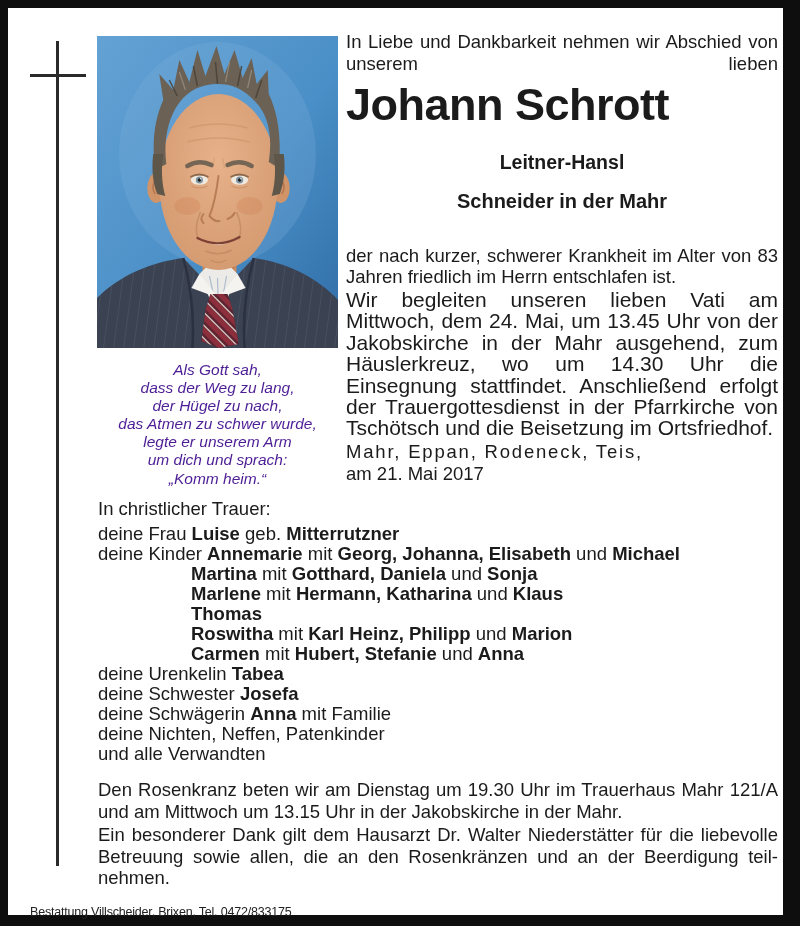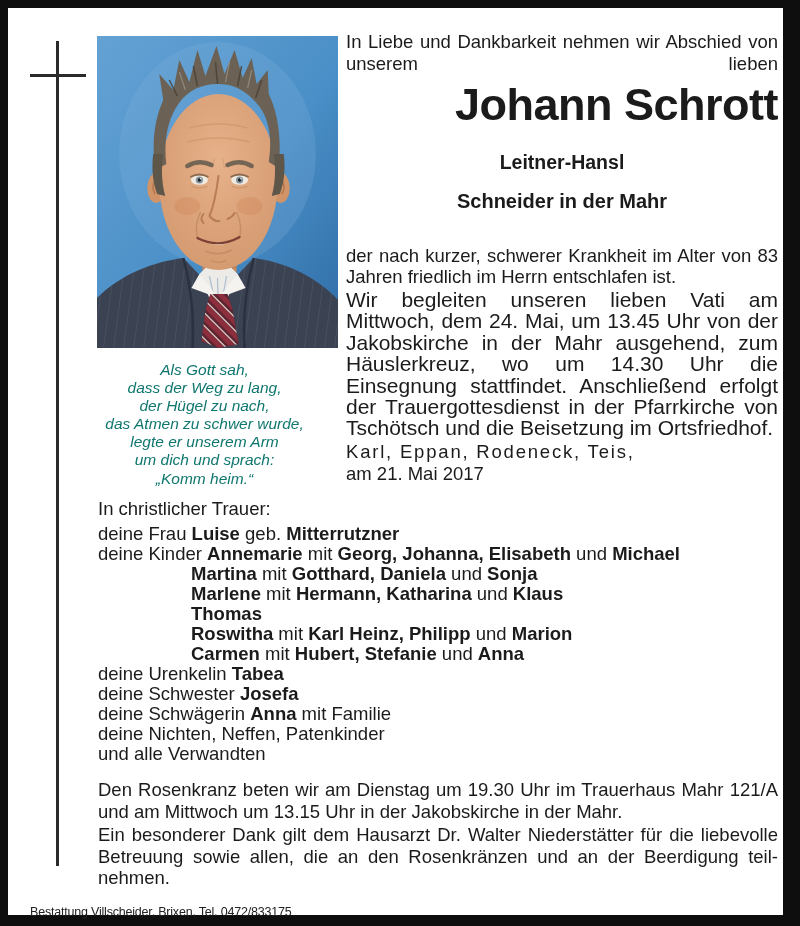--- a/index.html
+++ b/index.html
@@ -15,31 +15,31 @@
   
   .cross-v{left:48px;top:33px;width:3px;height:825px;background:#2a2a2a;}
   .cross-h{left:22px;top:66px;width:56px;height:3px;background:#2a2a2a;}
   
   .photo{left:89px;top:28px;width:241px;height:312px;}
   .photo svg{display:block;width:100%;height:100%;}
   
   .rcol{left:338px;width:432px;}
   .intro{top:23px;font-size:18.5px;line-height:22px;text-align:justify;}
   .intro:after{content:"";display:inline-block;width:100%;}
-  .name{top:76px;font-size:45px;line-height:42px;font-weight:bold;text-align:right;letter-spacing:-0.5px;white-space:nowrap;}
+  .name{top:76px;font-size:45px;line-height:42px;font-weight:bold;text-align:left;letter-spacing:-0.5px;white-space:nowrap;}
   .sub1{top:143px;font-size:19.5px;font-weight:bold;text-align:center;}
   .sub2{top:182px;font-size:20px;font-weight:bold;text-align:center;}
   .just{text-align:justify;hyphens:manual;-webkit-hyphens:manual;}
   .p1{top:225px;font-size:18.5px;line-height:21.4px;margin-top:12px;}
   .p2{top:281px;font-size:21px;line-height:21.4px;}
   .places{top:433px;font-size:18.5px;line-height:21.5px;}
   .places .spread{letter-spacing:1.8px;}
   
-  .poem{left:65px;top:353px;width:263px;text-align:center;font-style:italic;
-        font-size:15.5px;line-height:18.1px;color:#0f766e;}
+  .poem{left:78px;top:353px;width:263px;text-align:center;font-style:italic;
+        font-size:15.5px;line-height:18.1px;color:#4c1d95;}
   
   .trauer-h{left:90px;top:490px;font-size:18.5px;}
   .family{left:90px;top:516px;width:692px;font-size:18.5px;line-height:20px;}
   .family .b{font-weight:bold;}
   .family .row{white-space:nowrap;}
   .kinder{padding-left:93px;}
   .kinder .first{text-indent:-93px;}
   
   .rosary{left:90px;top:771px;width:680px;font-size:18.5px;line-height:21.6px;}
   .thanks{left:90px;top:816px;width:680px;font-size:18.5px;line-height:21.6px;}
@@ -187,21 +187,21 @@
       </svg>
     </div>
 
     <div class="abs rcol intro">In Liebe und Dankbarkeit nehmen wir Abschied von unserem lieben</div>
     <div class="abs rcol name">Johann Schrott</div>
     <div class="abs rcol sub2">Schneider in der Mahr</div>
     <div class="abs rcol sub1">Leitner-Hansl</div>
     <div class="abs rcol p1 just">der nach kurzer, schwerer Krankheit im Alter von 83 Jahren friedlich im Herrn entschlafen ist.</div>
     <div class="abs rcol p2 just">Wir begleiten unseren lieben Vati am Mittwoch, dem 24. Mai, um 13.45 Uhr von der Jakobskirche in der Mahr ausgehend, zum Häuslerkreuz, wo um 14.30 Uhr die Einsegnung stattfindet. Anschlie­ßend erfolgt der Trauergottesdienst in der Pfarrkir­che von Tschötsch und die Beisetzung im Orts­friedhof.</div>
     <div class="abs rcol places">
-      <div class="spread">Karl, Eppan, Rodeneck, Teis,</div>
+      <div class="spread">Mahr, Eppan, Rodeneck, Teis,</div>
       <div>am 21. Mai 2017</div>
     </div>
 
     <div class="abs poem">
       <div>Als Gott sah,</div>
       <div>dass der Weg zu lang,</div>
       <div>der Hügel zu nach,</div>
       <div>das Atmen zu schwer wurde,</div>
       <div>legte er unserem Arm</div>
       <div>um dich und sprach:</div>

